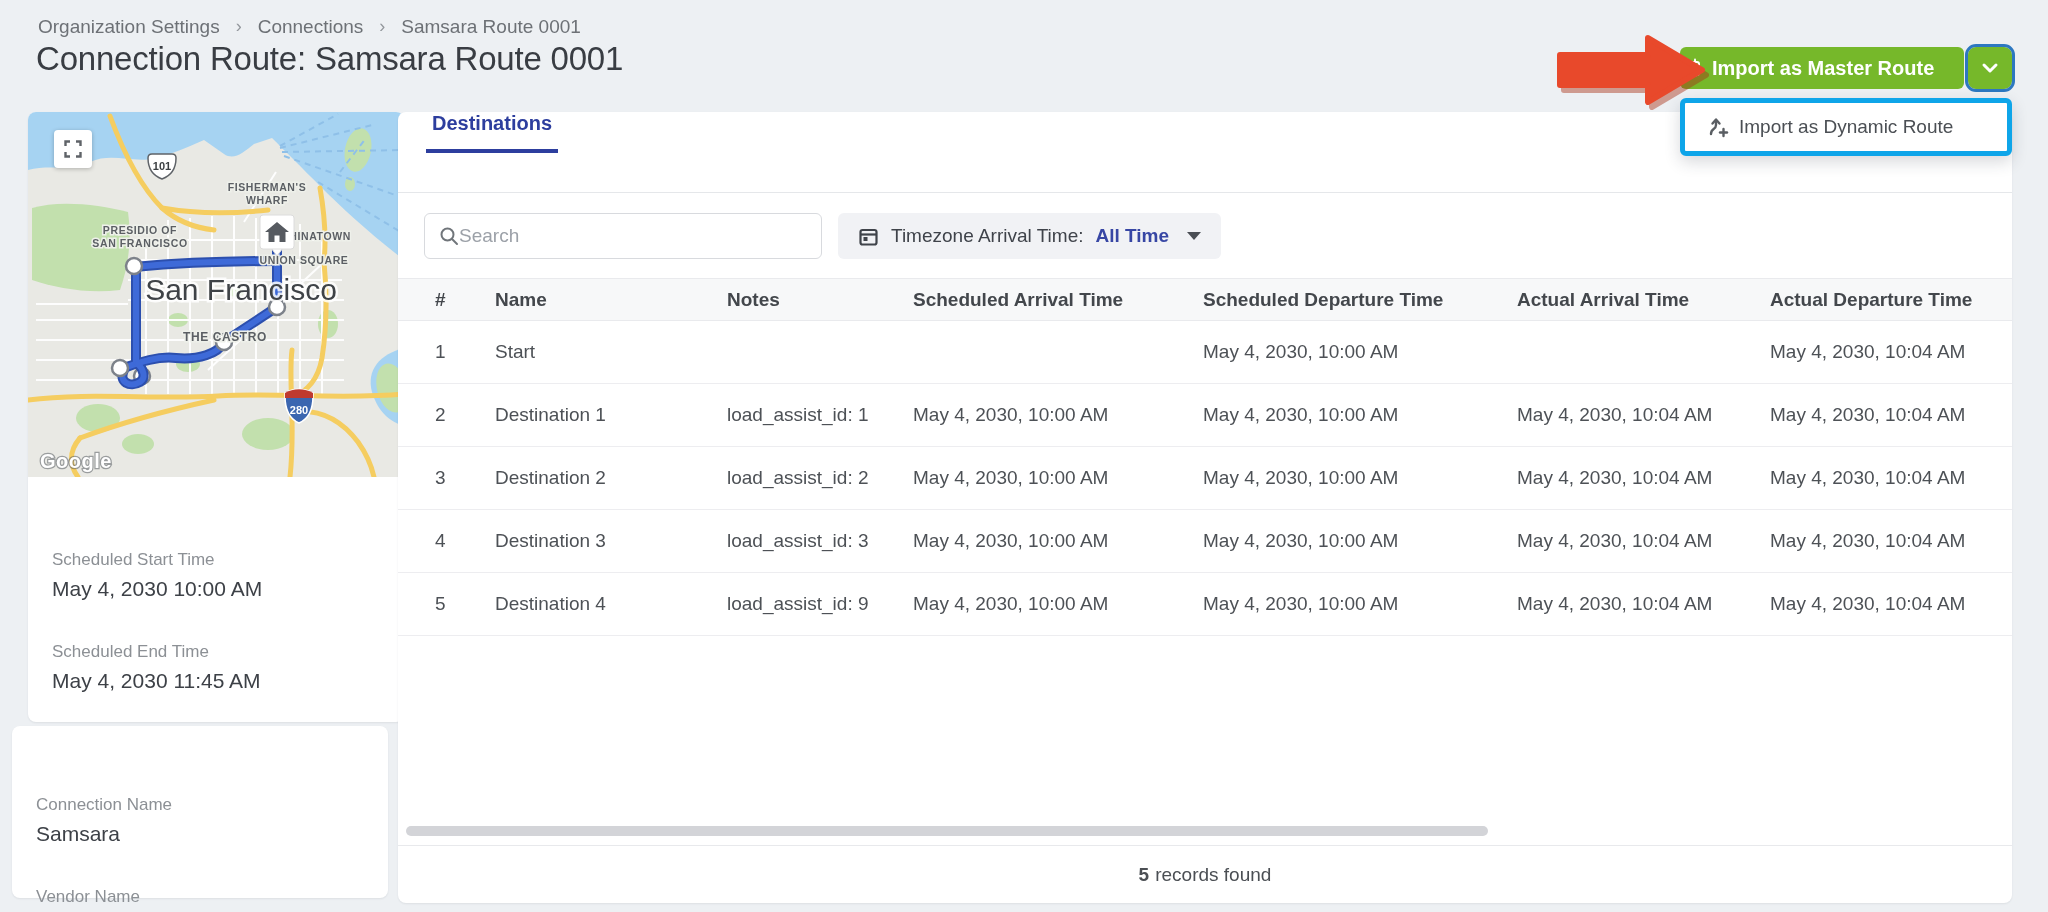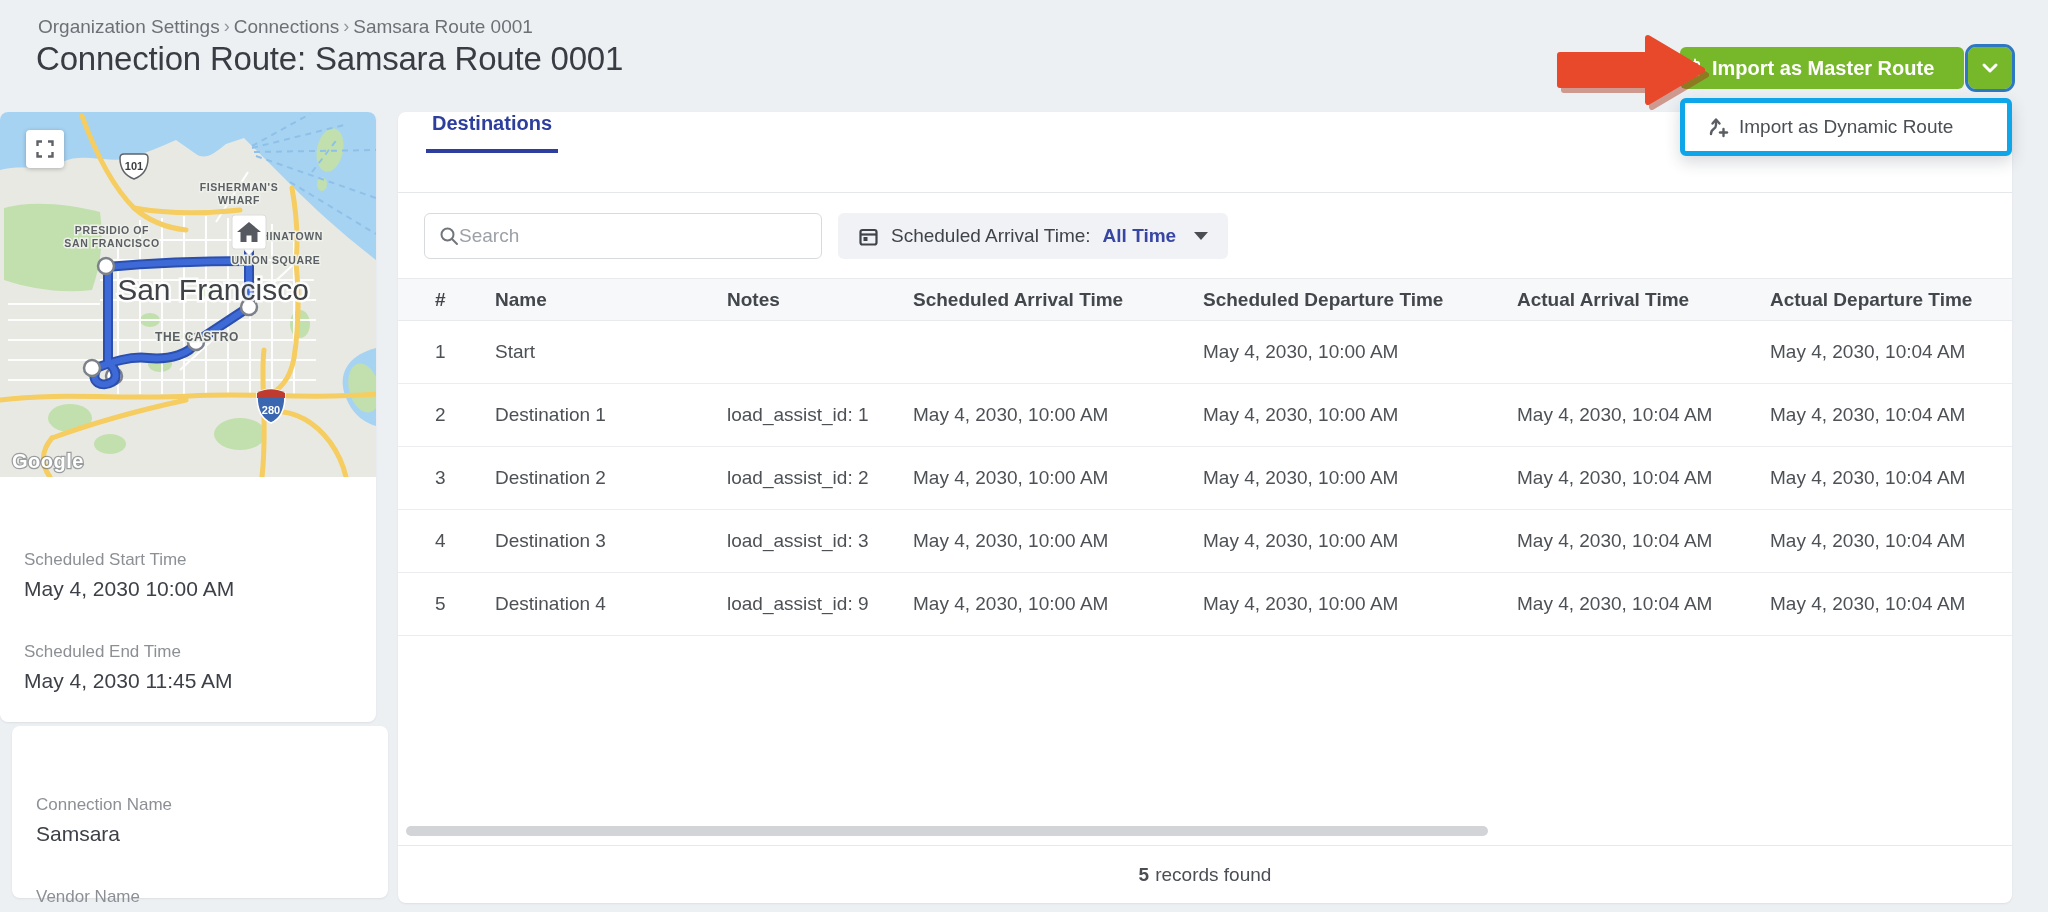--- a/index.html
+++ b/index.html
@@ -1,20 +1,20 @@
 <!DOCTYPE html>
 <html><head>
 <meta charset="utf-8">
 <style>
   * { margin:0; padding:0; box-sizing:border-box; }
   html,body { width:2048px; height:912px; overflow:hidden; }
   body { background:#edf0f3; font-family:"Liberation Sans", sans-serif; color:#3d4147; position:relative; }
 
   
-  .breadcrumb { position:absolute; left:38px; top:16px; font-size:19px; color:#6d7176; display:flex; gap:4px; align-items:flex-start; }
+  .breadcrumb { position:absolute; left:38px; top:16px; font-size:19px; color:#6d7176; display:flex; gap:16px; align-items:flex-start; }
   .breadcrumb .sep { color:#93979c; font-size:18px; }
   .page-title { position:absolute; left:36px; top:40px; font-size:33px; font-weight:400; color:#393d43; letter-spacing:-0.2px; }
 
   
   .btn-main { position:absolute; left:1680px; top:47px; height:42px; width:284px;
     background:#76b82a; border:none; border-radius:6px; color:#fff; font-weight:700;
     font-size:20px; display:flex; align-items:center; justify-content:flex-start; gap:10px;
     font-family:"Liberation Sans",sans-serif; cursor:pointer; }
   .btn-caret { position:absolute; left:1968px; top:47px; height:42px; width:44px;
     background:#76b82a; border:none; border-radius:8px; outline:3px solid #2d78c0; outline-offset:0;
@@ -23,21 +23,21 @@
     filter:drop-shadow(4px 5px 0 rgba(168,48,22,0.45)); pointer-events:none; }
 
   .menu-popup { position:absolute; left:1680px; top:98px; width:332px; height:58px;
     background:#fff; border-radius:6px; border:5px solid #0ea5e9;
     box-shadow:0 6px 16px rgba(40,44,60,0.18); z-index:20;
     display:flex; align-items:center; padding-left:22px; gap:8px; }
   .menu-popup .label { font-size:19px; color:#4b4f54; }
 
   
   .card { background:#fff; border-radius:8px; box-shadow:0 1px 2px rgba(30,35,50,0.08); }
-  .sidebar-card1 { position:absolute; left:0; top:112px; width:376px; height:610px; }
+  .sidebar-card1 { position:absolute; left:28px; top:112px; width:376px; height:610px; }
   .sidebar-card2 { position:absolute; left:12px; top:726px; width:376px; height:172px; padding:30px 24px; }
   .map-wrap { position:relative; width:376px; height:365px; border-radius:8px 8px 0 0; overflow:hidden; }
   .map-wrap svg.map { display:block; }
   .fullscreen-btn { position:absolute; left:26px; top:18px; width:38px; height:38px; background:#fff;
     border:none; border-radius:4px; box-shadow:0 1px 4px rgba(0,0,0,0.25); display:flex;
     align-items:center; justify-content:center; cursor:pointer; }
   .side-fields { padding:34px 24px 0; }
   .field { margin-bottom:21px; }
   .field .flabel { font-size:17px; color:#8c9095; line-height:22px;margin-top:38px; }
   .field .fvalue { font-size:21px; color:#3d4147; line-height:28px; margin-top:4px; }
@@ -308,21 +308,21 @@
       <input type="text" placeholder="Search" style="">
     </div>
     <button class="filter-chip">
       <span style="display:flex;">
         <svg width="21" height="21" viewBox="0 0 21 21" fill="none">
           <rect x="2.5" y="4" width="16" height="14.5" rx="2" stroke="#3f434a" stroke-width="2.2"></rect>
           <line x1="2.5" y1="8.5" x2="18.5" y2="8.5" stroke="#3f434a" stroke-width="2.2"></line>
           <rect x="5.5" y="11" width="4" height="4" fill="#3f434a"></rect>
         </svg>
       </span>
-      <span>Scheduled Arrival Time:</span>
+      <span>Timezone Arrival Time:</span>
       <span class="fv">All Time</span>
       <span class="caret"></span>
     </button>
   </div>
 
   <table class="dest">
     <colgroup>
       <col style="width:97px">
         <col style="width:232px">
         <col style="width:186px">

